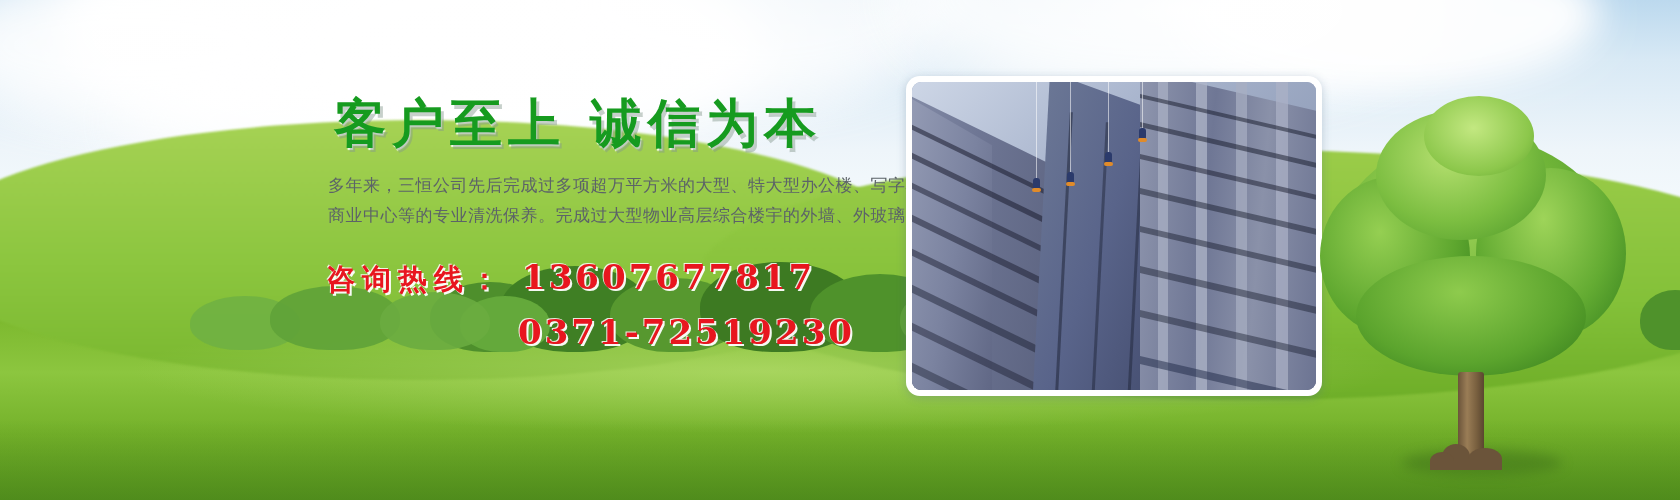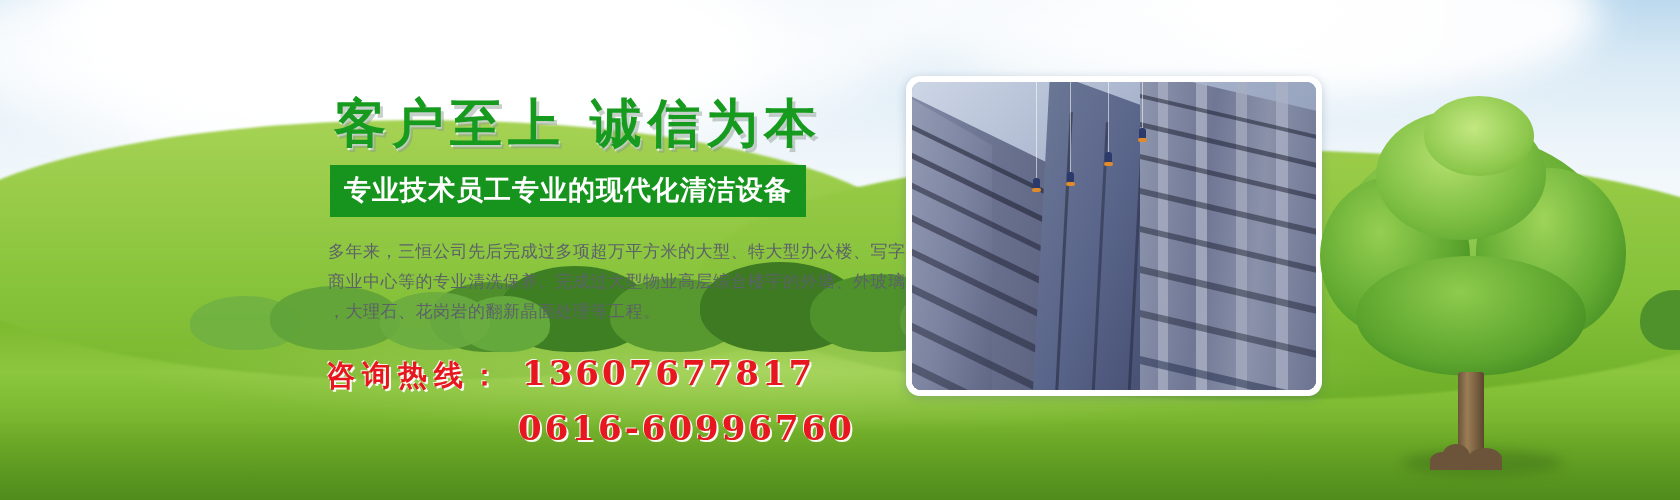--- a/index.html
+++ b/index.html
@@ -158,34 +158,32 @@
     <div class="bush" style="left:190px;bottom:0; width:110px;height:58px;background:#6aac40;opacity:.9;"></div>
   </div>
   <div class="treeline" style="left:1640px;width:40px;bottom:150px;">
     <div class="bush" style="left:0; bottom:0; width:70px;height:60px;background:#4f922b;"></div>
   </div>
 
   <div class="copy">
 
     <div class="headline">客户至上  诚信为本</div>
 
-    <div class="subbar">专业技术员工专业的现代化清洁设备</div>
 
     <div class="para">
       <div>多年来，三恒公司先后完成过多项超万平方米的大型、特大型办公楼、写字楼和</div>
       <div>商业中心等的专业清洗保养。完成过大型物业高层综合楼宇的外墙、外玻璃清洗</div>
-      <div>，大理石、花岗岩的翻新晶面处理等工程。</div>
     </div>
 
     <div class="phone-wrap">
       <div class="phone-line">
         <span class="lbl">咨询热线：</span><span class="num">13607677817</span>
       </div>
       <div class="phone-line phone2">
-        <span class="num">0616-60996760</span>
+        <span class="num">0371-72519230</span>
       </div>
     </div>
 
   </div>
 
   <div class="photo">
     <div class="photo-inner">
       <div class="ph-sky"></div>
 
       <div class="ph-tower" style="left:-30px;top:0;width:190px;height:100%;

